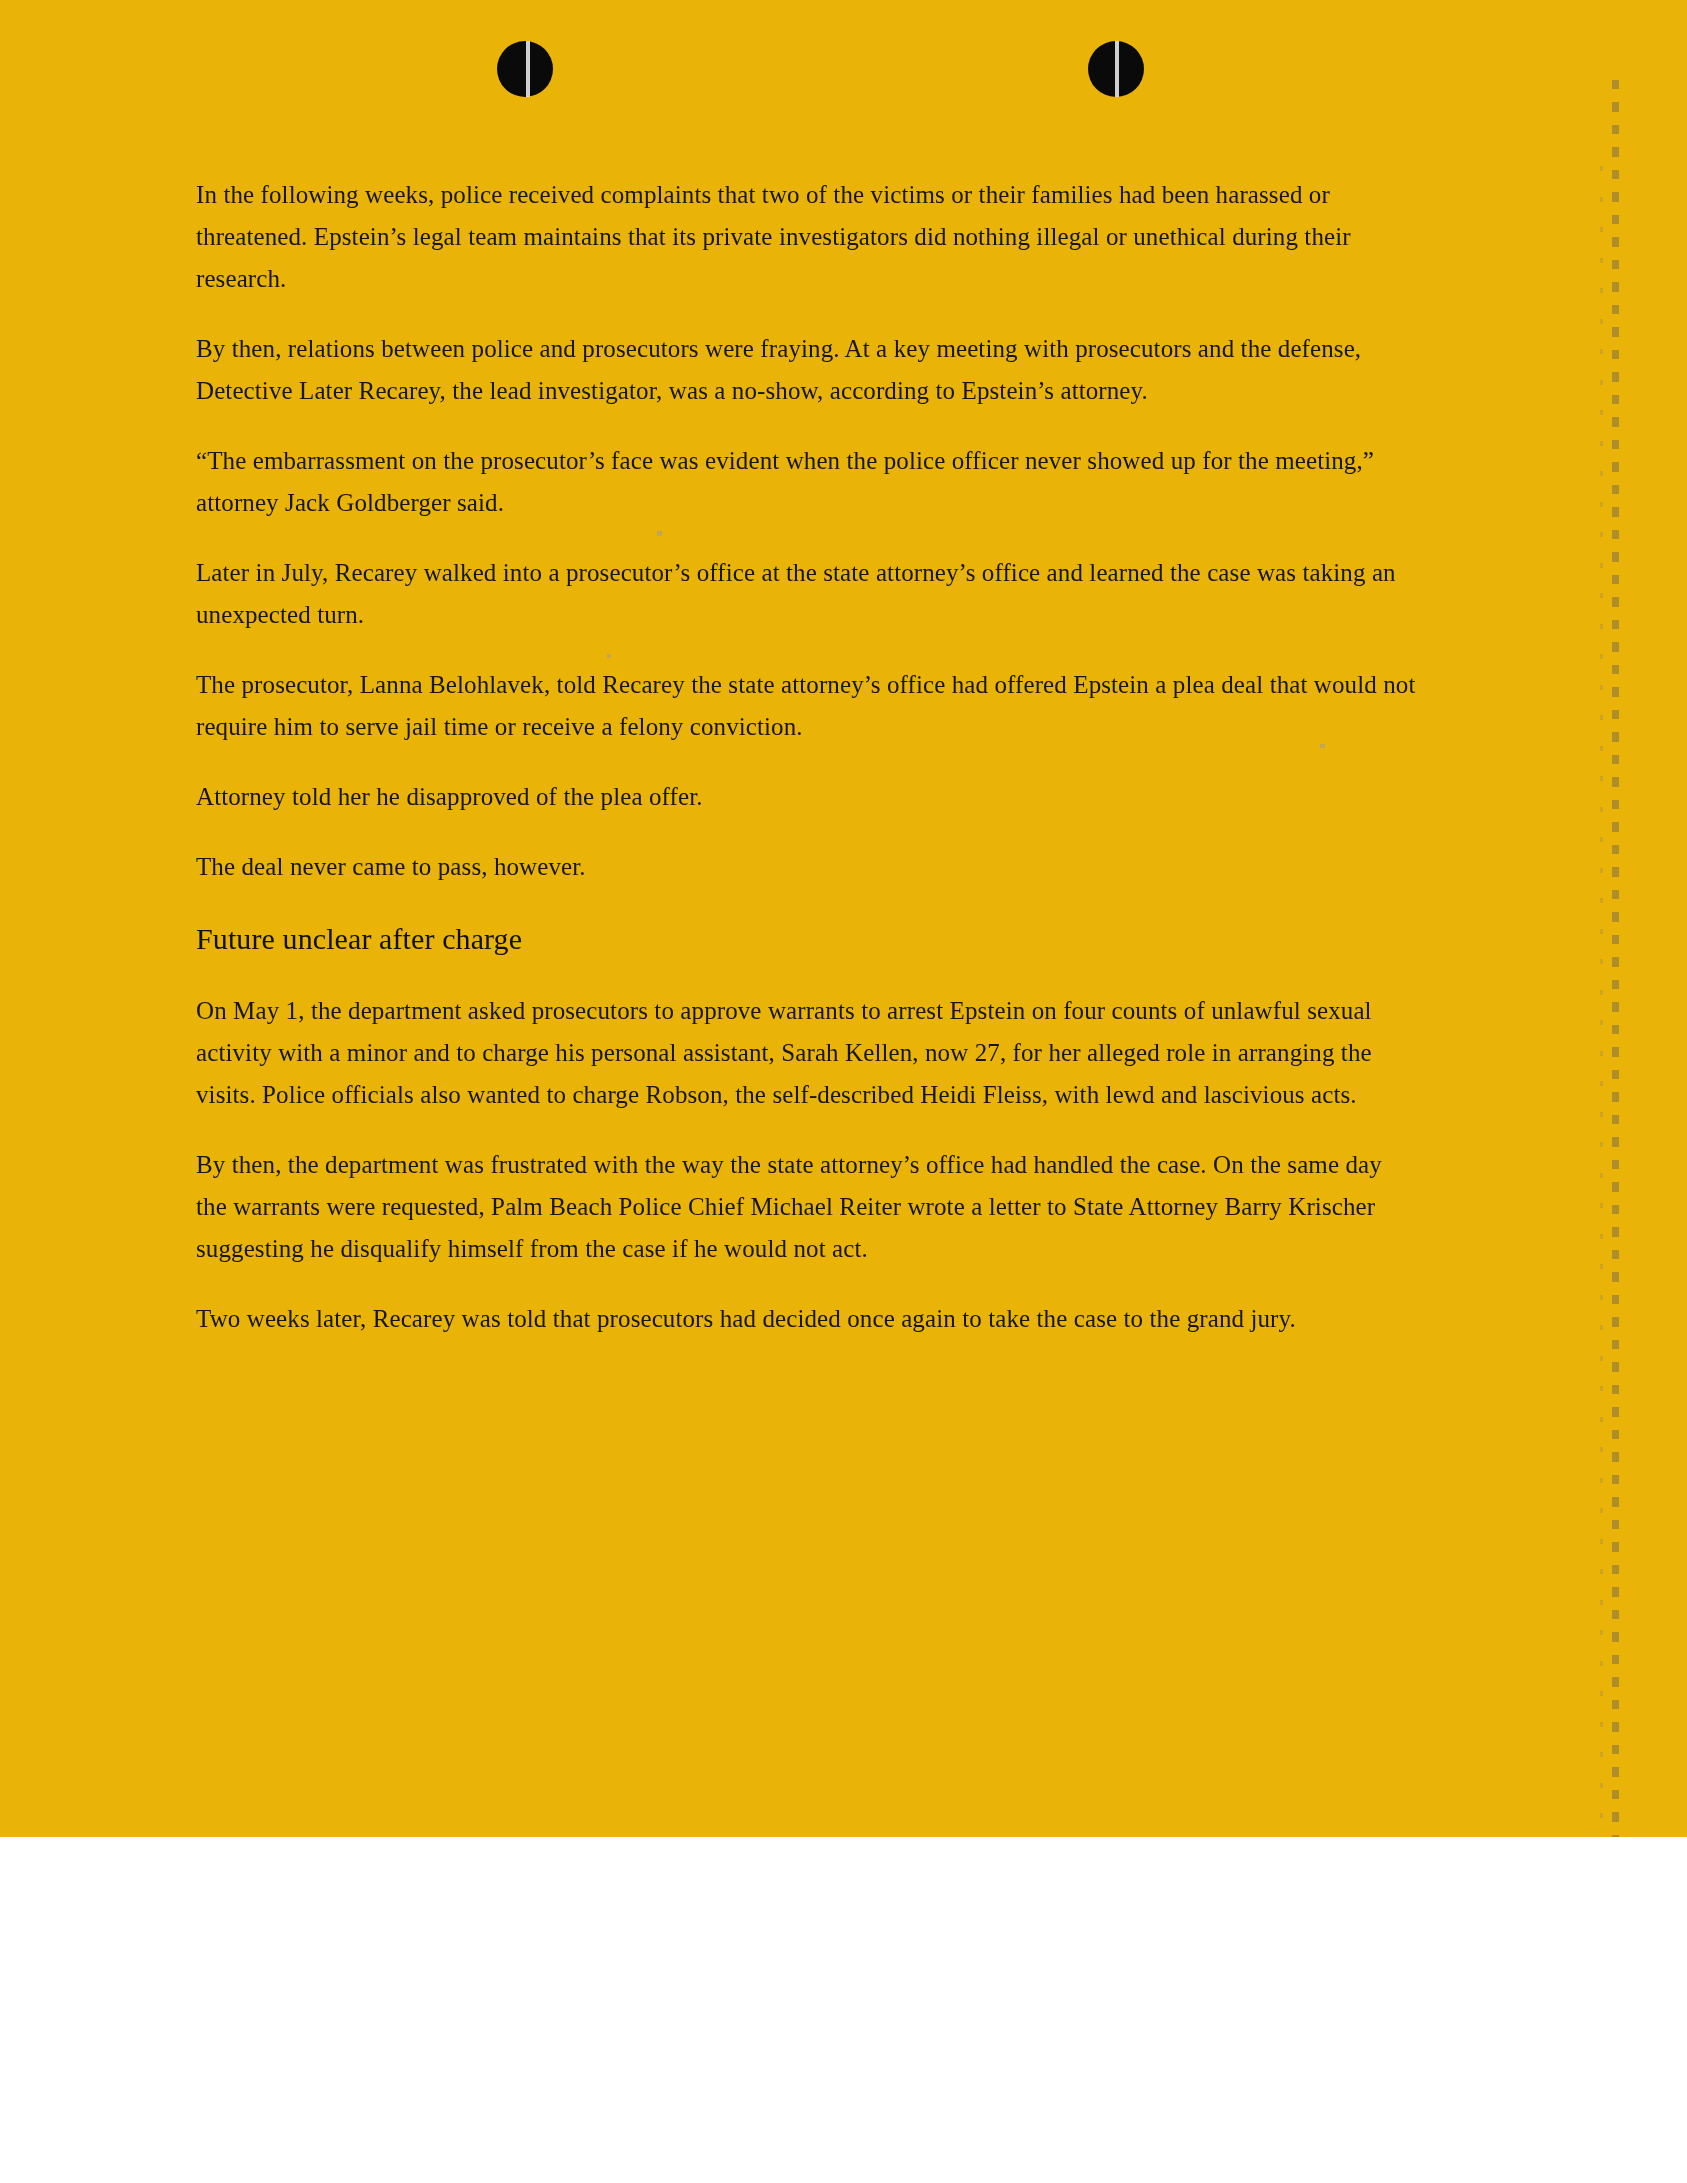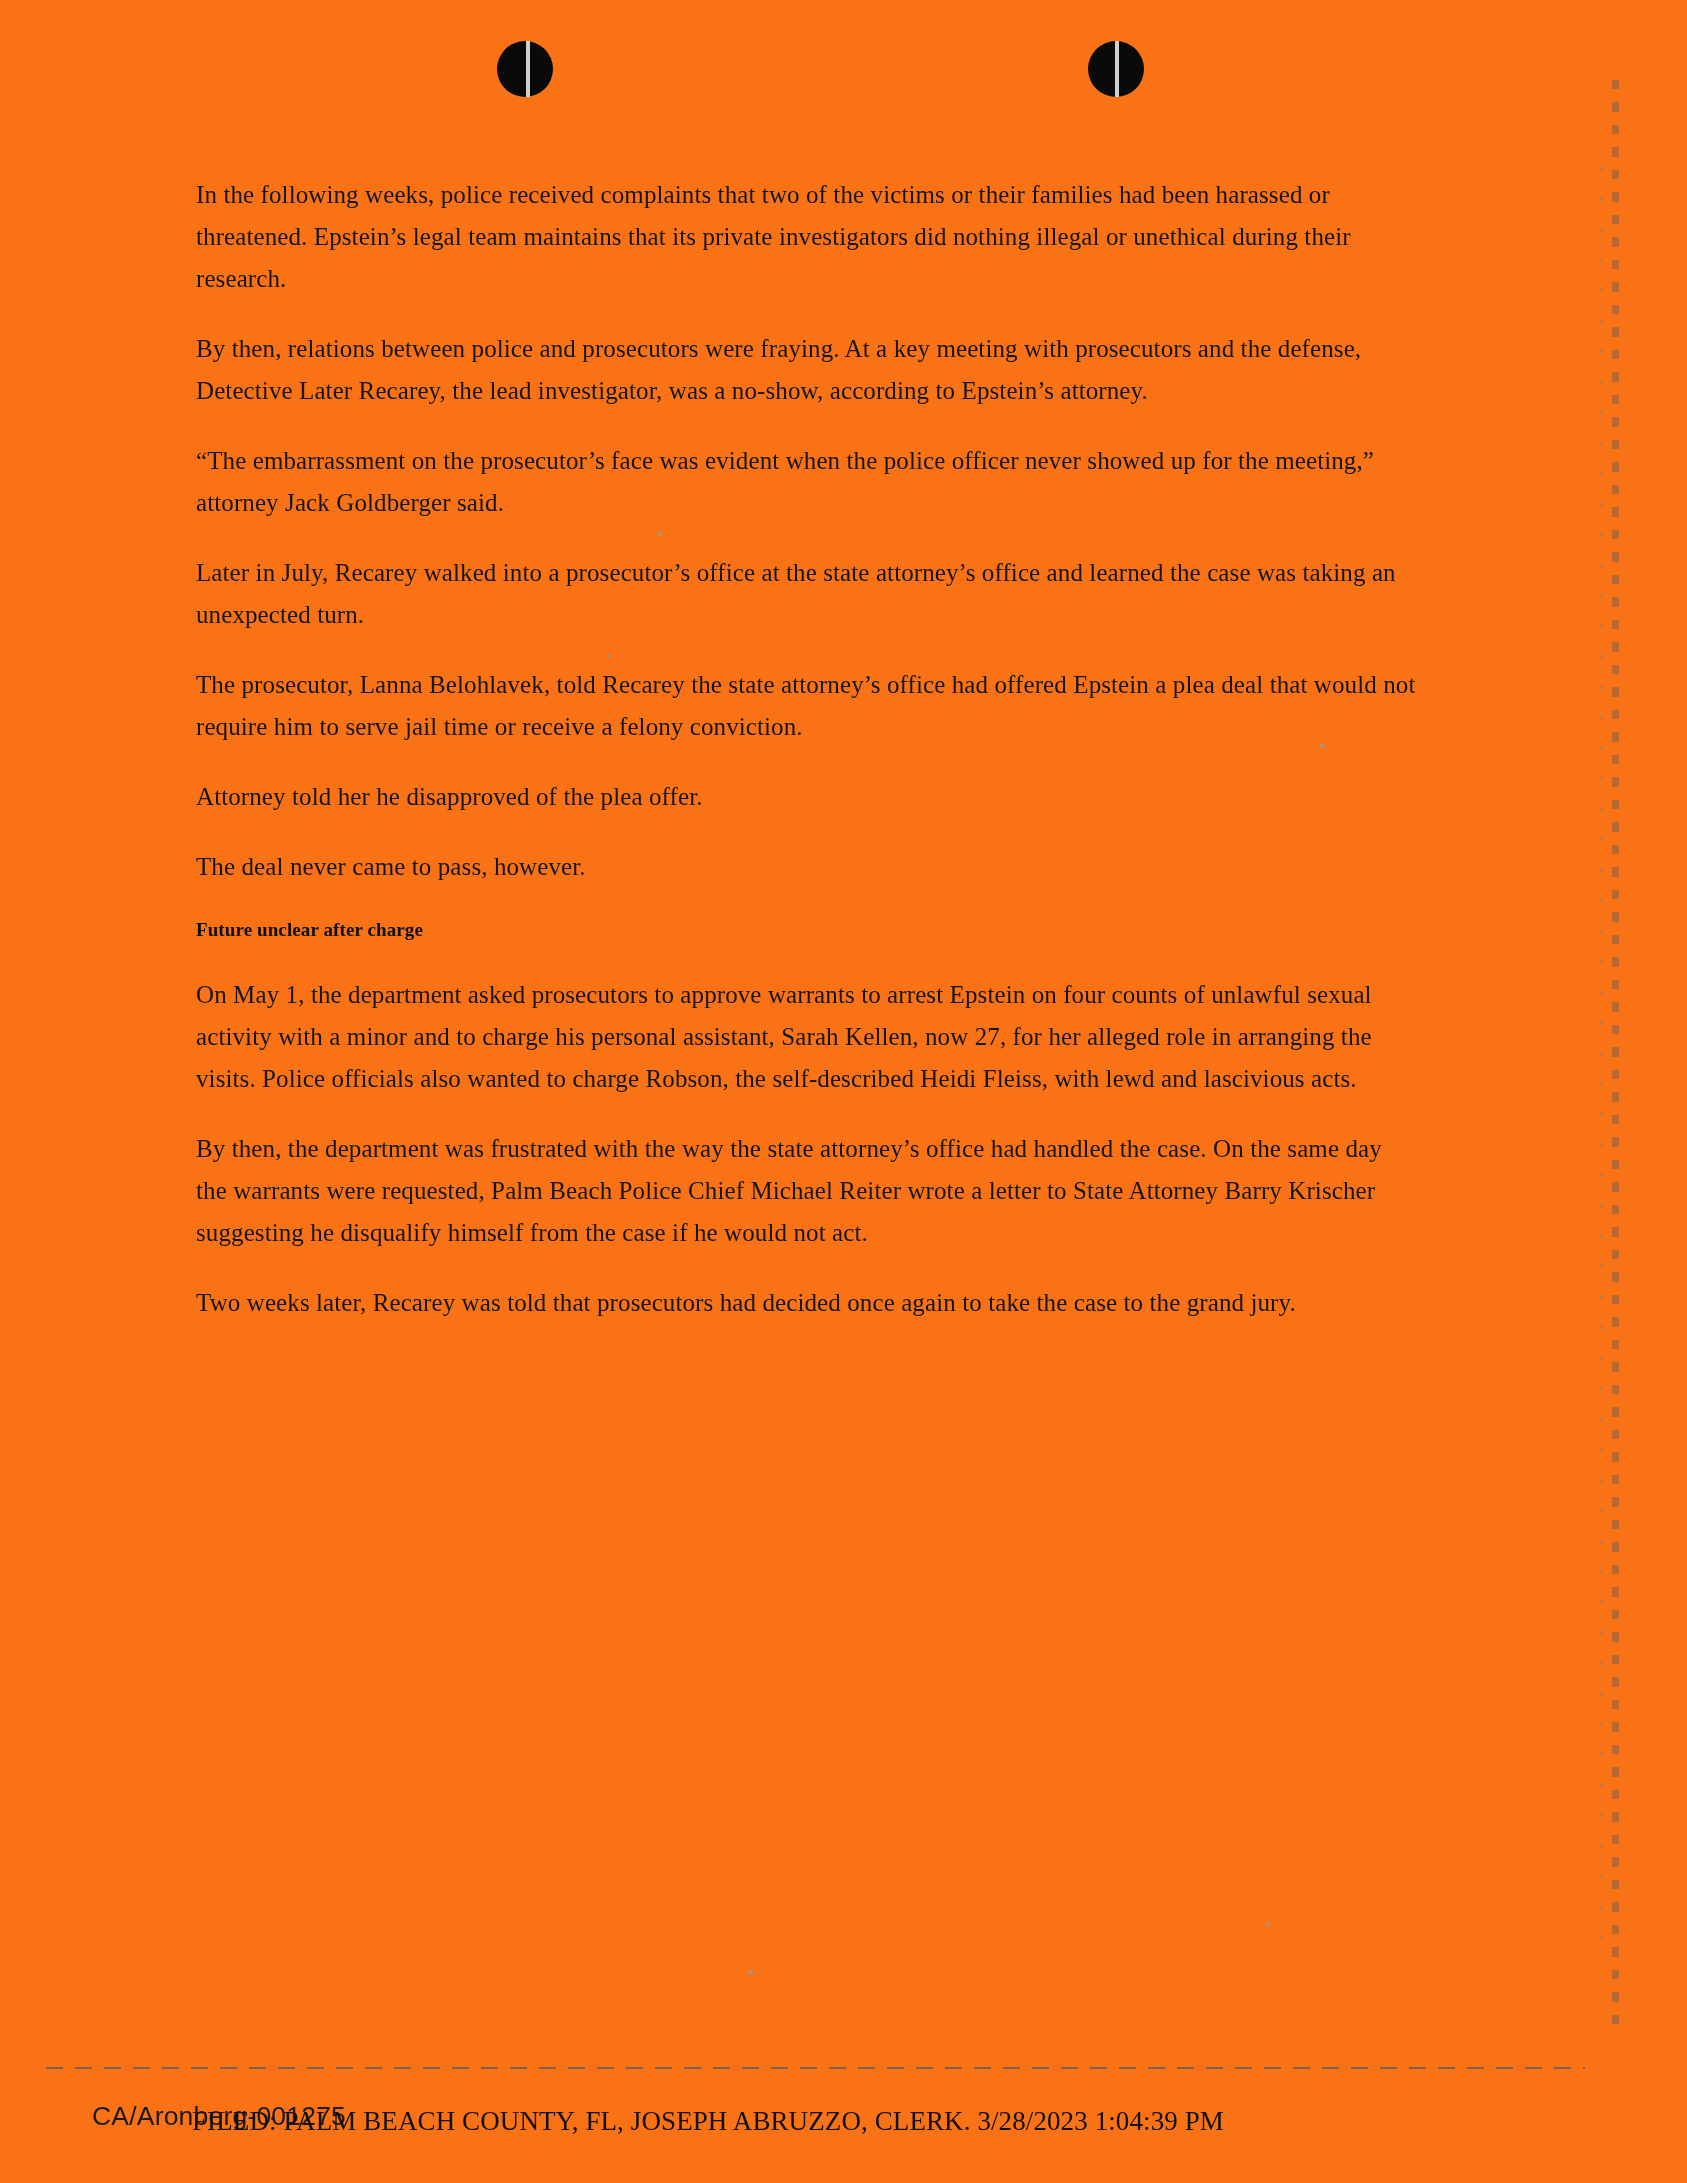--- a/index.html
+++ b/index.html
@@ -6,22 +6,22 @@
     margin: 0;
     padding: 0;
     background: #ffffff;
   }
   body {
     font-family: "Liberation Serif", serif;
   }
   .page {
     position: relative;
     width: 1687px;
-    height: 2183px;
-    background: #f97316;
+    height: 1837px;
+    background: #eab308;
     overflow: hidden;
   }
 
   
   .hole {
     position: absolute;
     width: 56px;
     height: 56px;
     border-radius: 50%;
     background: #0a0a0a;
@@ -83,23 +83,23 @@
   p.para {
     margin: 0 0 28px 0;
     font-size: 25px;
     line-height: 1.68;
     color: #161616;
     text-align: left;
     letter-spacing: 0.1px;
   }
   h2.subhead {
     margin: 20px 0 29px 0;
-    font-size: 19px;
+    font-size: 30px;
     line-height: 1.5;
-    font-weight: bold;
+    font-weight: normal;
     color: #101010;
     letter-spacing: 0.1px;
   }
 
   
   .bottom-rule {
     position: absolute;
     left: 46px;
     top: 2067px;
     width: 1539px;

